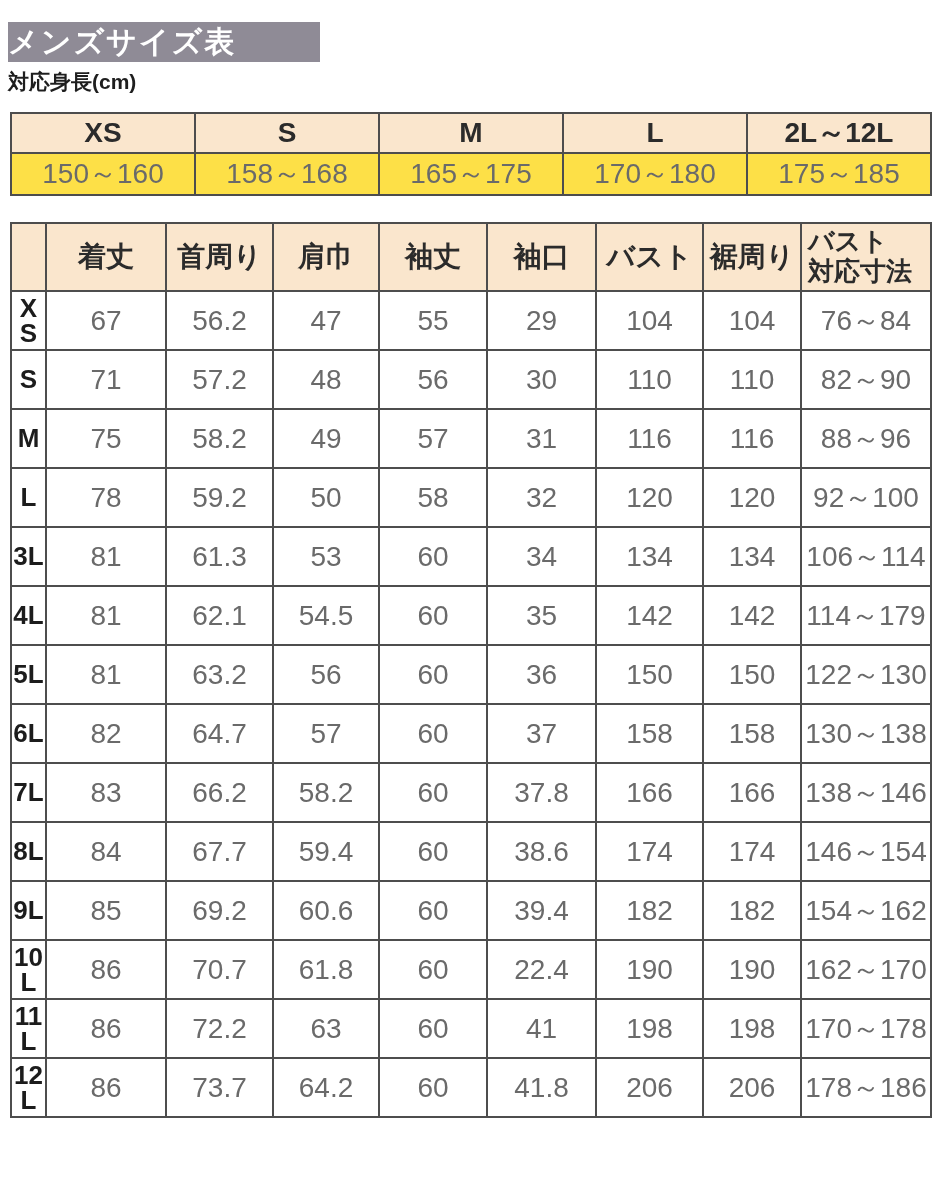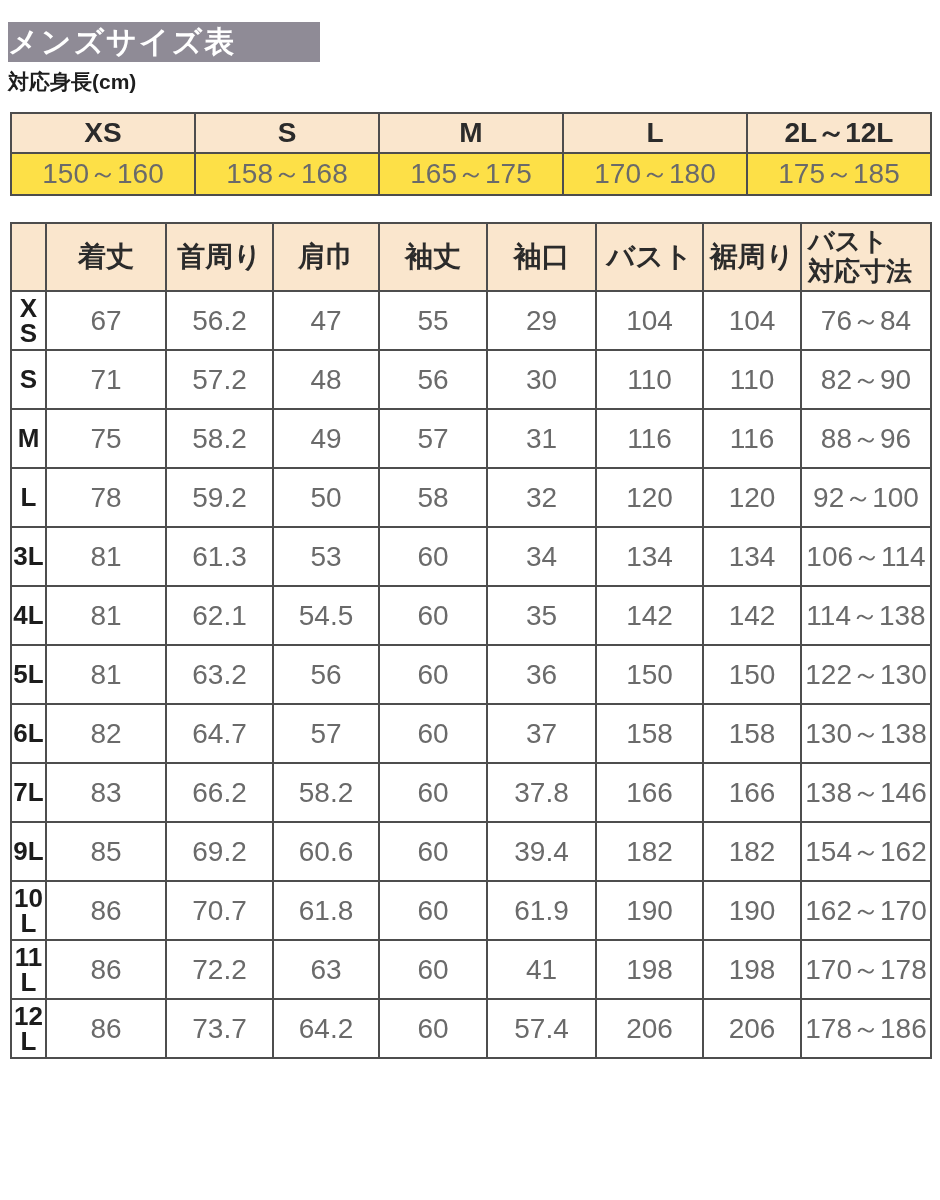--- a/index.html
+++ b/index.html
@@ -236,21 +236,21 @@
 
   <tr>
     <th>4L</th>
     <td>81</td>
     <td>62.1</td>
     <td>54.5</td>
     <td>60</td>
     <td>35</td>
     <td>142</td>
     <td>142</td>
-    <td>114～138</td>
+    <td>114～179</td>
   </tr>
 
   <tr>
     <th>5L</th>
     <td>81</td>
     <td>63.2</td>
     <td>56</td>
     <td>60</td>
     <td>36</td>
     <td>150</td>
@@ -275,40 +275,51 @@
     <td>83</td>
     <td>66.2</td>
     <td>58.2</td>
     <td>60</td>
     <td>37.8</td>
     <td>166</td>
     <td>166</td>
     <td>138～146</td>
   </tr>
 
+  <tr>
+    <th>8L</th>
+    <td>84</td>
+    <td>67.7</td>
+    <td>59.4</td>
+    <td>60</td>
+    <td>38.6</td>
+    <td>174</td>
+    <td>174</td>
+    <td>146～154</td>
+  </tr>
 
   <tr>
     <th>9L</th>
     <td>85</td>
     <td>69.2</td>
     <td>60.6</td>
     <td>60</td>
     <td>39.4</td>
     <td>182</td>
     <td>182</td>
     <td>154～162</td>
   </tr>
 
   <tr>
     <th>10L</th>
     <td>86</td>
     <td>70.7</td>
     <td>61.8</td>
     <td>60</td>
-    <td>61.9</td>
+    <td>22.4</td>
     <td>190</td>
     <td>190</td>
     <td>162～170</td>
   </tr>
 
   <tr>
     <th>11L</th>
     <td>86</td>
     <td>72.2</td>
     <td>63</td>
@@ -318,21 +329,21 @@
     <td>198</td>
     <td>170～178</td>
   </tr>
 
   <tr>
     <th>12L</th>
     <td>86</td>
     <td>73.7</td>
     <td>64.2</td>
     <td>60</td>
-    <td>57.4</td>
+    <td>41.8</td>
     <td>206</td>
     <td>206</td>
     <td>178～186</td>
   </tr>
 </tbody>
   </table>
 
 </div>
 
 </body></html>

